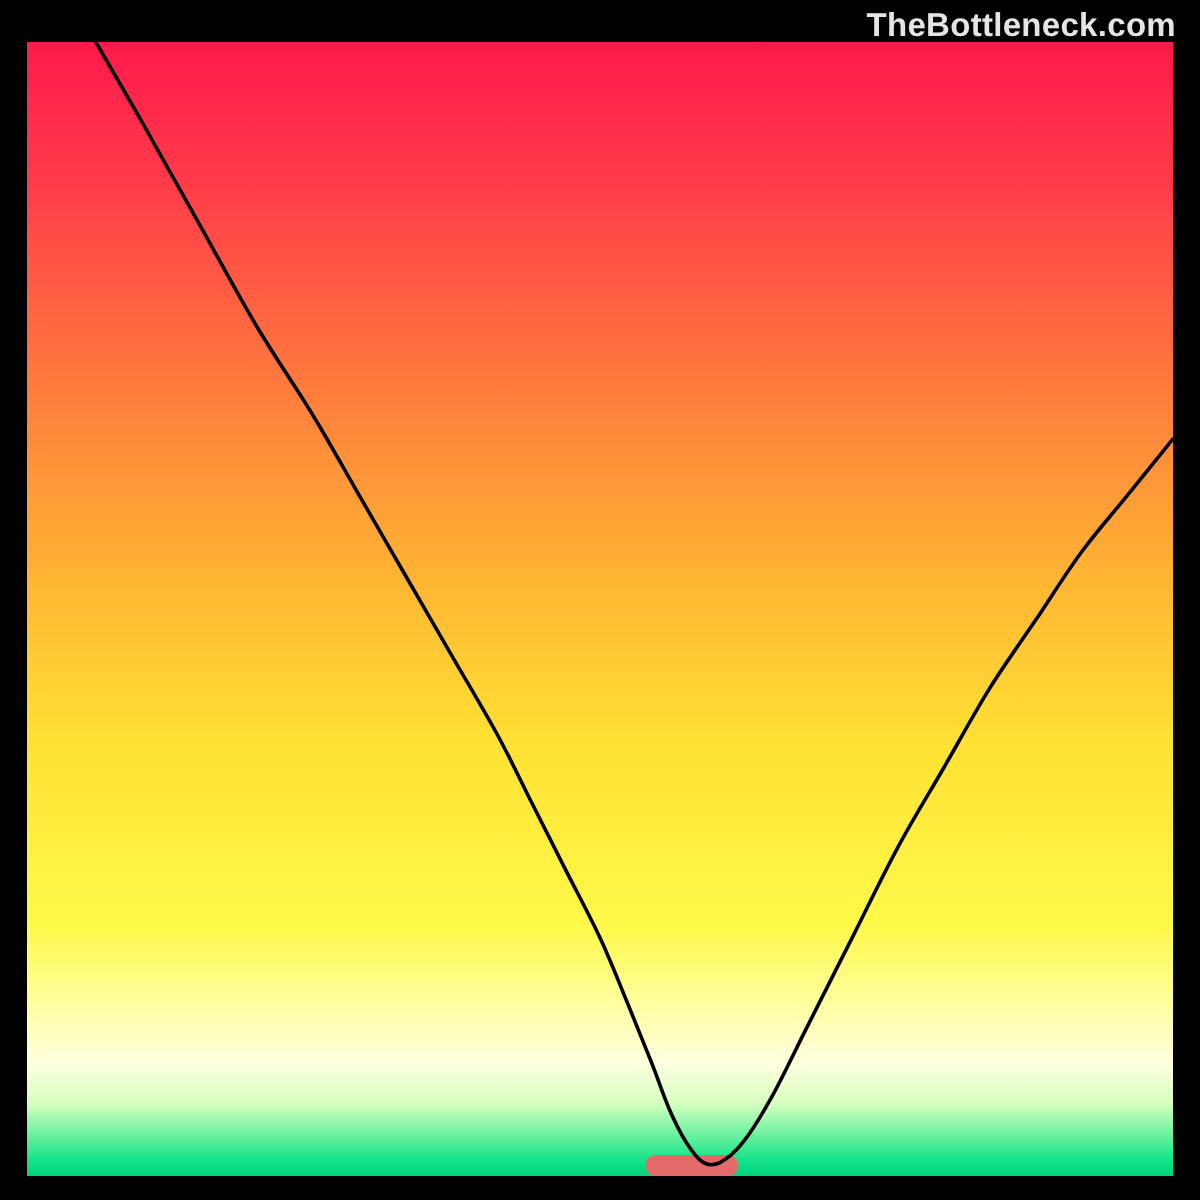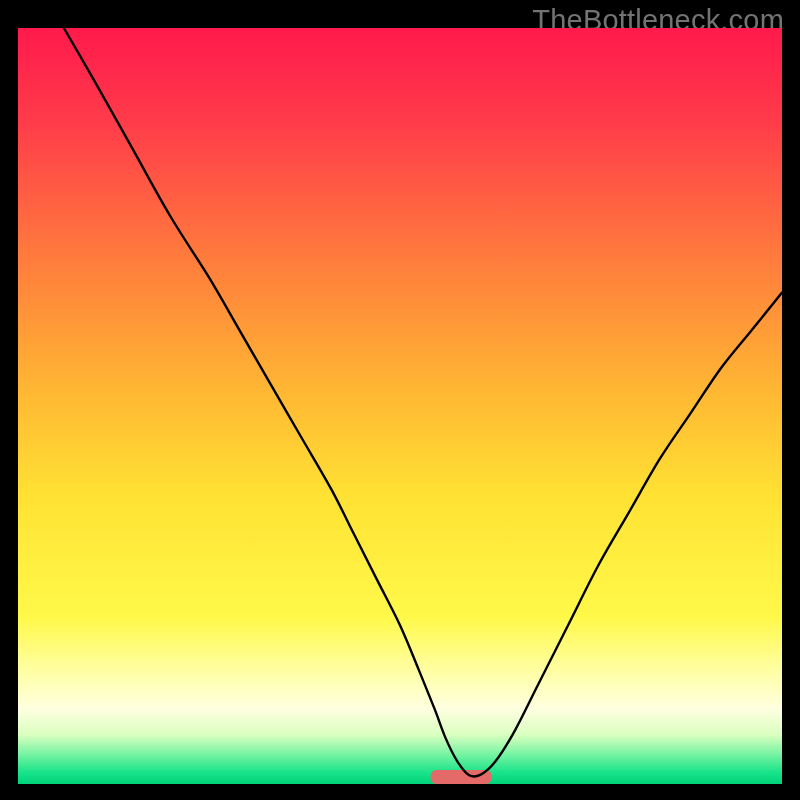--- a/index.html
+++ b/index.html
@@ -23,23 +23,23 @@
     left: 0;
     top: 0;
     width: 764px;
     height: 756px;
   }
   .watermark {
     position: absolute;
     top: 4px;
     right: 16px;
     font-family: Arial, Helvetica, sans-serif;
-    font-size: 29px;
-    font-weight: 400;
-    color: #737373;
+    font-size: 22px;
+    font-weight: 700;
+    color: #e5e5e5;
     letter-spacing: 0.2px;
   }
   svg { display: block; }
 </style>
 </head>
 <body>
 
 <div class="watermark">TheBottleneck.com</div>
 
 <div class="frame">

